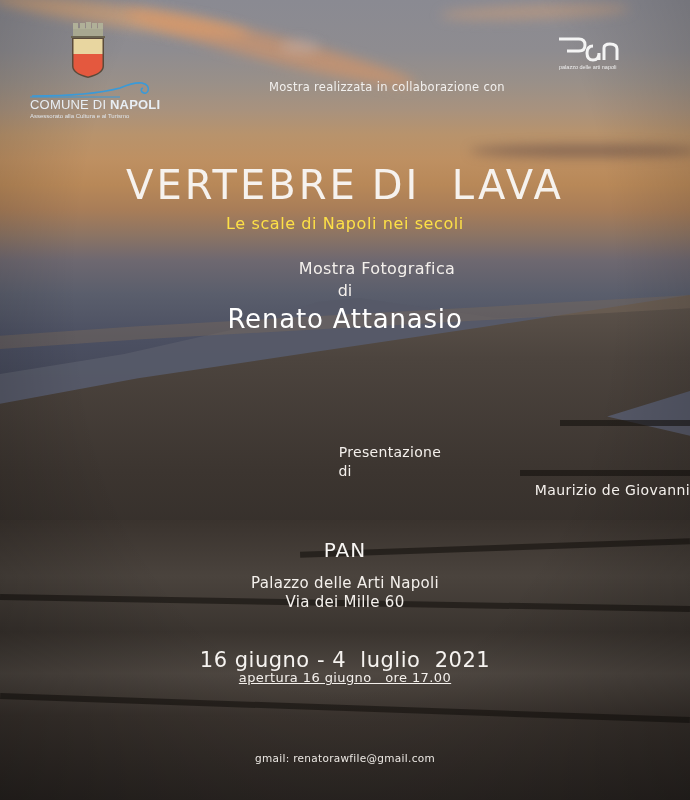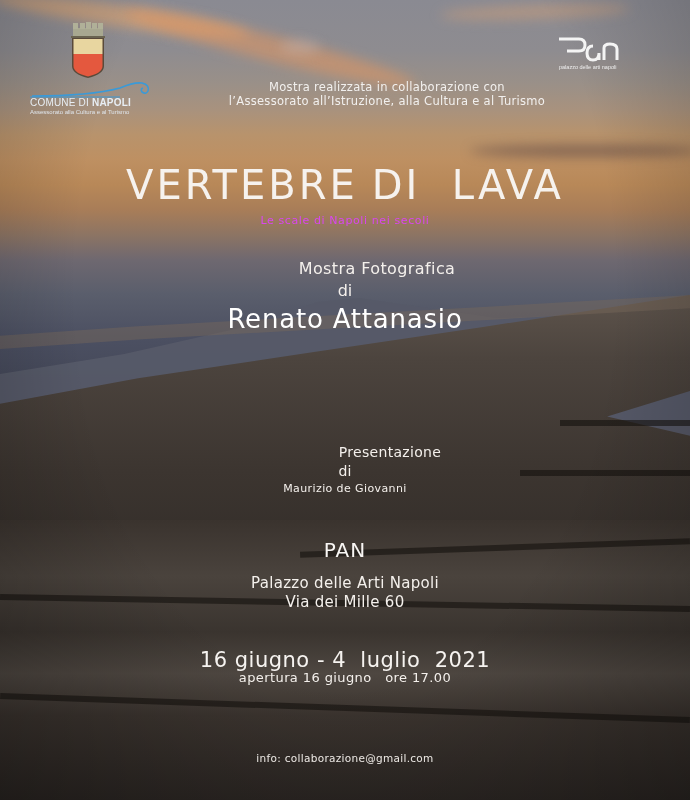--- a/index.html
+++ b/index.html
@@ -54,47 +54,47 @@
   .vignette {
     position: absolute; inset: 0;
     background: radial-gradient(ellipse at 50% 35%, rgba(0,0,0,0) 55%, rgba(0,0,0,0.28) 100%);
   }
 
   
   .crest { position: absolute; left: 68px; top: 22px; width: 40px; height: 58px; }
   .comune { position: absolute; left: 30px; top: 80px; width: 130px; }
   .comune-wave { display: block; width: 124px; height: 18px; }
   .comune-name {
-    font-family: "Liberation Sans", sans-serif; font-size: 10px; color: #e8eef4; letter-spacing: 0.2px;
+    font-family: "Liberation Sans", sans-serif; font-size: 13px; color: #e8eef4; letter-spacing: 0.2px;
     margin-top: -1px; white-space: nowrap;
   }
   .comune-name b { font-weight: bold; }
   .comune-sub { font-family: "Liberation Sans", sans-serif; font-size: 6px; color: #e0e6ec; margin-top: 1px; white-space: nowrap; }
 
   .pan-logo { position: absolute; left: 557px; top: 36px; width: 70px; text-align: left; }
   .pan-mark { display: block; width: 66px; height: 26px; }
   .pan-sub { font-family: "Liberation Sans", sans-serif; font-size: 5.5px; color: #f0f0f0; margin-top: 2px; margin-left: 2px; white-space: nowrap; }
 
   
   .t { position: absolute; left: 0; width: 690px; text-align: center; color: #f4f0ec; white-space: nowrap; }
   .collab { top: 80px; left: 212px; width: 350px; font-size: 11.5px; line-height: 14px; color: #f2f0ee; letter-spacing: 0.3px; }
   .title { top: 162px; font-size: 40px; font-weight: normal; letter-spacing: 3px; color: #f6f2ee; }
   .title .gap { display: inline-block; width: 14px; }
-  .subtitle { top: 214px; font-size: 11px; letter-spacing: 0.6px; color: #d946ef; }
+  .subtitle { top: 214px; font-size: 16px; letter-spacing: 0.6px; color: #fde047; }
   .mostra { top: 259px; font-size: 16px; letter-spacing: 0.4px; padding-left: 32px; }
   .di1 { top: 281px; font-size: 16px; }
   .artist { top: 304px; font-size: 26px; letter-spacing: 0.8px; color: #ffffff; }
   .present { top: 444px; font-size: 14px; letter-spacing: 0.3px; margin-left: 45px; }
   .di2 { top: 463px; font-size: 14px; }
-  .presenter { top: 482px; font-size: 11px; letter-spacing: 0.4px; }
+  .presenter { top: 482px; font-size: 14px; letter-spacing: 0.4px; text-align: right; }
   .venue { top: 538px; font-size: 20px; letter-spacing: 1px; color: #f8f6f4; }
   .venue-name { top: 574px; font-size: 15px; letter-spacing: 0.3px; }
   .address { top: 593px; font-size: 15px; letter-spacing: 0.3px; }
   .dates { top: 628px; font-size: 21px; letter-spacing: 0.5px; color: #f6f3f0; margin-top: 20px; }
-  .opening { top: 670px; font-size: 13px; letter-spacing: 0.4px; }
+  .opening { top: 670px; font-size: 13px; letter-spacing: 0.4px; text-decoration: underline; }
   .info { top: 752px; font-size: 10.5px; letter-spacing: 0.3px; color: #ece8e4; }
 </style>
 </head>
 <body>
 
 <div class="poster">
 
   <div class="sky"></div>
   <div class="cloud c1"></div>
   <div class="cloud c2"></div>
@@ -139,34 +139,33 @@
       <path d="M2 3 H22 Q28 3 28 9 Q28 15 22 15 H10" fill="none" stroke="#f4f4f4" stroke-width="3"></path>
       <path d="M2 12 V26" stroke="#f4f4f4" stroke-width="0"></path>
       <path d="M36 10 Q30 10 30 17 Q30 24 36 24 Q42 24 42 17 V24" fill="none" stroke="#f4f4f4" stroke-width="3"></path>
       <path d="M47 24 V12 Q47 8 53 8 Q60 8 60 13 V24" fill="none" stroke="#f4f4f4" stroke-width="3"></path>
     </svg>
     <div class="pan-sub">palazzo delle arti napoli</div>
   </div>
 
   <div class="t collab">
     <div>Mostra realizzata in collaborazione con</div>
-    <div>l’Assessorato all’Istruzione, alla Cultura e al Turismo</div>
   </div>
 
   <div class="t title"><span>VERTEBRE</span><span class="gap"></span><span style="white-space:pre">DI  LAVA</span></div>
   <div class="t subtitle">Le scale di Napoli nei secoli</div>
   <div class="t mostra">Mostra Fotografica</div>
   <div class="t di1">di</div>
   <div class="t artist">Renato Attanasio</div>
 
   <div class="t present">Presentazione</div>
   <div class="t di2">di</div>
   <div class="t presenter">Maurizio de Giovanni</div>
 
   <div class="t venue">PAN</div>
   <div class="t venue-name">Palazzo delle Arti Napoli</div>
   <div class="t address">Via dei Mille 60</div>
 
   <div class="t dates" style="white-space:pre">16 giugno - 4  luglio  2021</div>
   <div class="t opening" style="white-space:pre">apertura 16 giugno   ore 17.00</div>
 
-  <div class="t info">info: collaborazione@gmail.com</div>
+  <div class="t info">gmail: renatorawfile@gmail.com</div>
 </div>
 
 </body></html>

